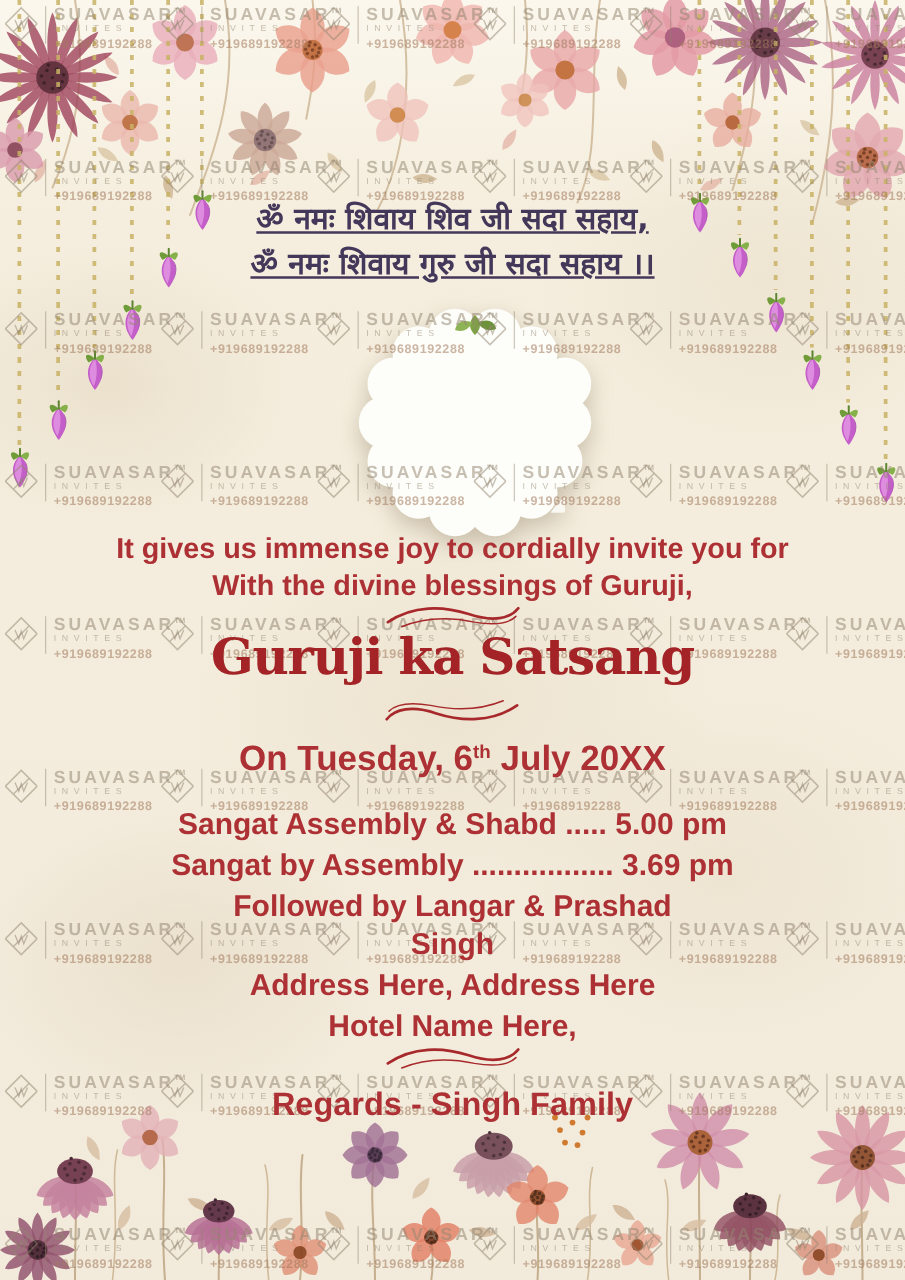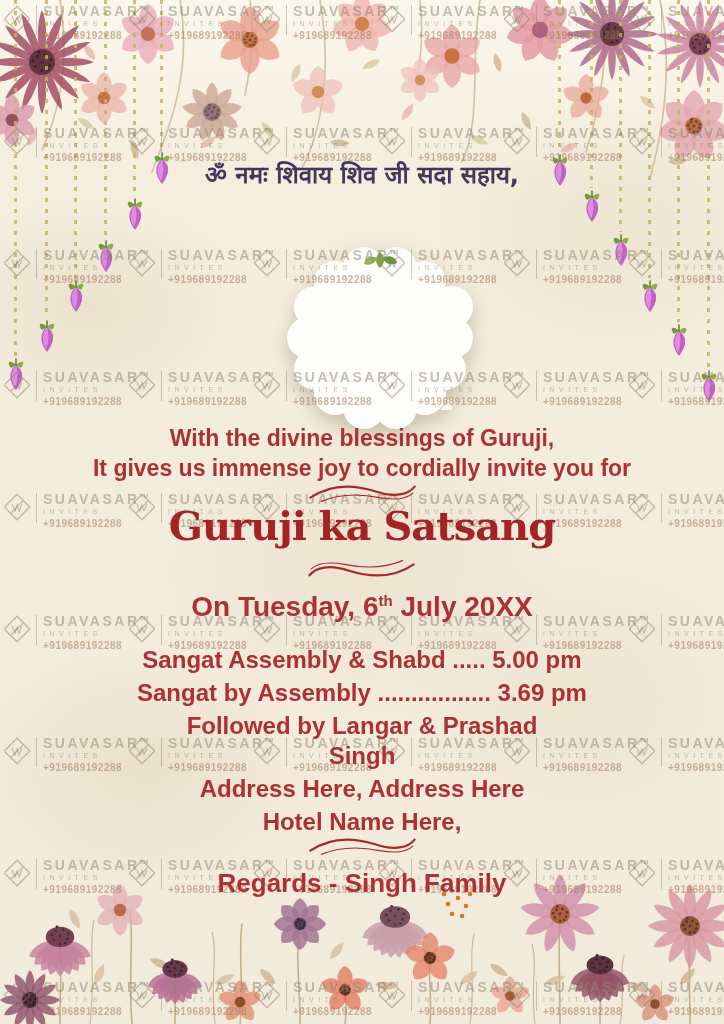--- a/index.html
+++ b/index.html
@@ -26,21 +26,21 @@
     color:rgba(147,134,114,.52);white-space:nowrap;}
   .wm-sep{width:0;border-left:1px solid rgba(147,134,114,.45);height:30px;margin-top:1px;}
   .wm-brand{font-size:14px;font-weight:bold;letter-spacing:2.5px;line-height:1;}
   .wm-tm{font-size:6px;letter-spacing:0;}
   .wm-sub{font-size:7px;letter-spacing:4.5px;margin-top:2px;line-height:1;}
   .wm-phone{font-size:10px;letter-spacing:.5px;margin-top:4px;line-height:1;
     color:rgba(162,122,92,.55);font-weight:bold;}
   .content{position:absolute;inset:0;z-index:4;text-align:center;}
   .content>div,.content>h1,.content>svg{position:absolute;left:0;right:0;margin:0 auto;}
   .mantra{top:157px;font-weight:bold;font-size:24px;color:#43375a;line-height:1.5;
-    font-family:"DejaVu Sans",sans-serif;}
+    font-family:"DejaVu Sans",sans-serif;text-decoration:underline;}
   .blessing{top:423px;font-size:23px;font-weight:bold;color:#ad3134;line-height:1.32;}
   .fl1{top:482px;}
   .fl2{top:556px;transform:scale(-1,-1);}
   .fl3{top:835px;}
   .flourish{display:block;}
   .title{top:502px;font-family:"DejaVu Serif","Liberation Serif",serif;font-weight:bold;
     font-size:40px;color:#a32326;letter-spacing:-1px;}
   .date{top:591px;font-size:28px;font-weight:bold;color:#ad3134;}
   .date sup{font-size:15px;margin-top:16px;}
   .schedule{top:643px;font-size:24px;font-weight:bold;color:#ad3134;line-height:1.38;text-align:center;}
@@ -1512,25 +1512,26 @@
         <div class="wm-brand"><span>SUAVASAR</span></div>
         <div class="wm-sub">INVITES</div>
         <div class="wm-phone">+919689192288</div>
       </div>
     </div>
     </div>
 
   <div class="content">
     <div class="mantra">
       <div>ॐ नमः शिवाय शिव जी सदा सहाय,</div>
+      <div>ॐ नमः शिवाय गुरु जी सदा सहाय ।।</div>
     </div>
 
     <div class="blessing">
+      <div>It gives us immense joy to cordially invite you for</div>
       <div>With the divine blessings of Guruji,</div>
-      <div>It gives us immense joy to cordially invite you for</div>
     </div>
 
     <svg class="fl1 flourish" width="130" height="24" viewBox="0 0 120 26">
       <path d="M4,17 C26,2 52,3 74,10 C95,17 110,14 117,5" fill="none" stroke="#a8292c" stroke-width="2.4" stroke-linecap="round"></path>
       <path d="M16,21 C38,12 60,13 79,17 C97,20 109,18 115,12" fill="none" stroke="#a8292c" stroke-width="1.3" stroke-linecap="round"></path>
     </svg>
 
     <h1 class="title">Guruji ka Satsang</h1>
 
     <svg class="fl2 flourish" width="130" height="24" viewBox="0 0 120 26">

